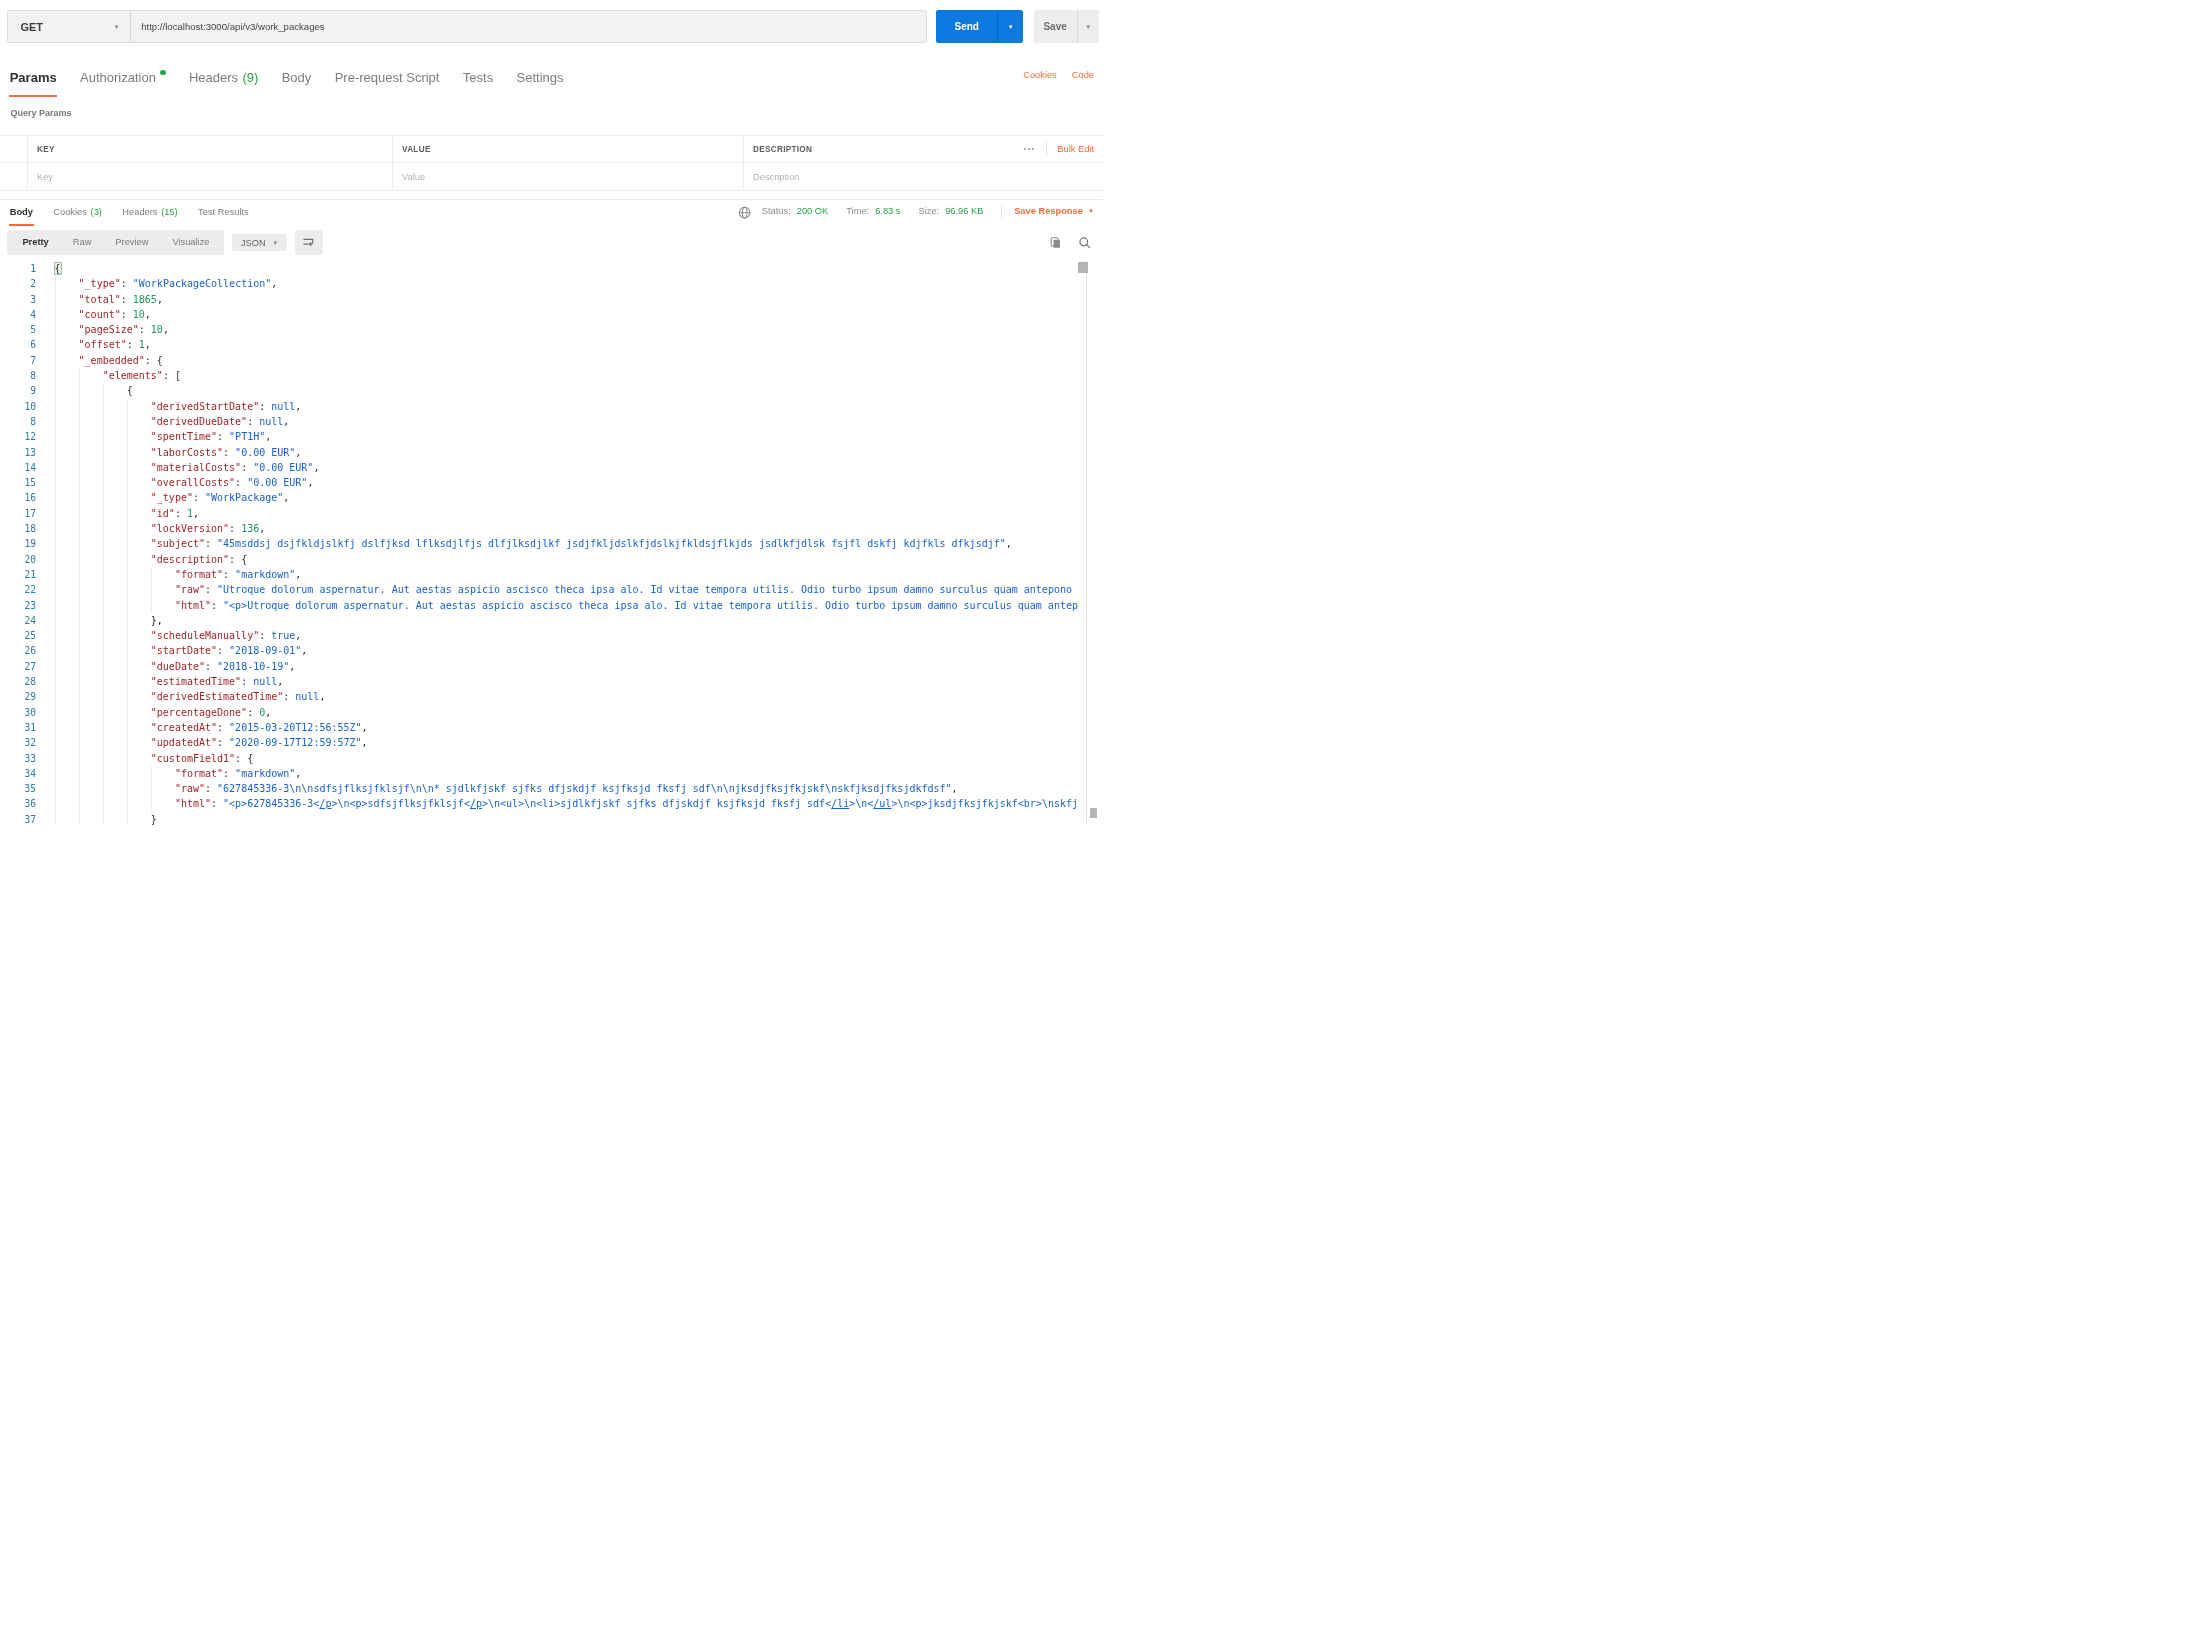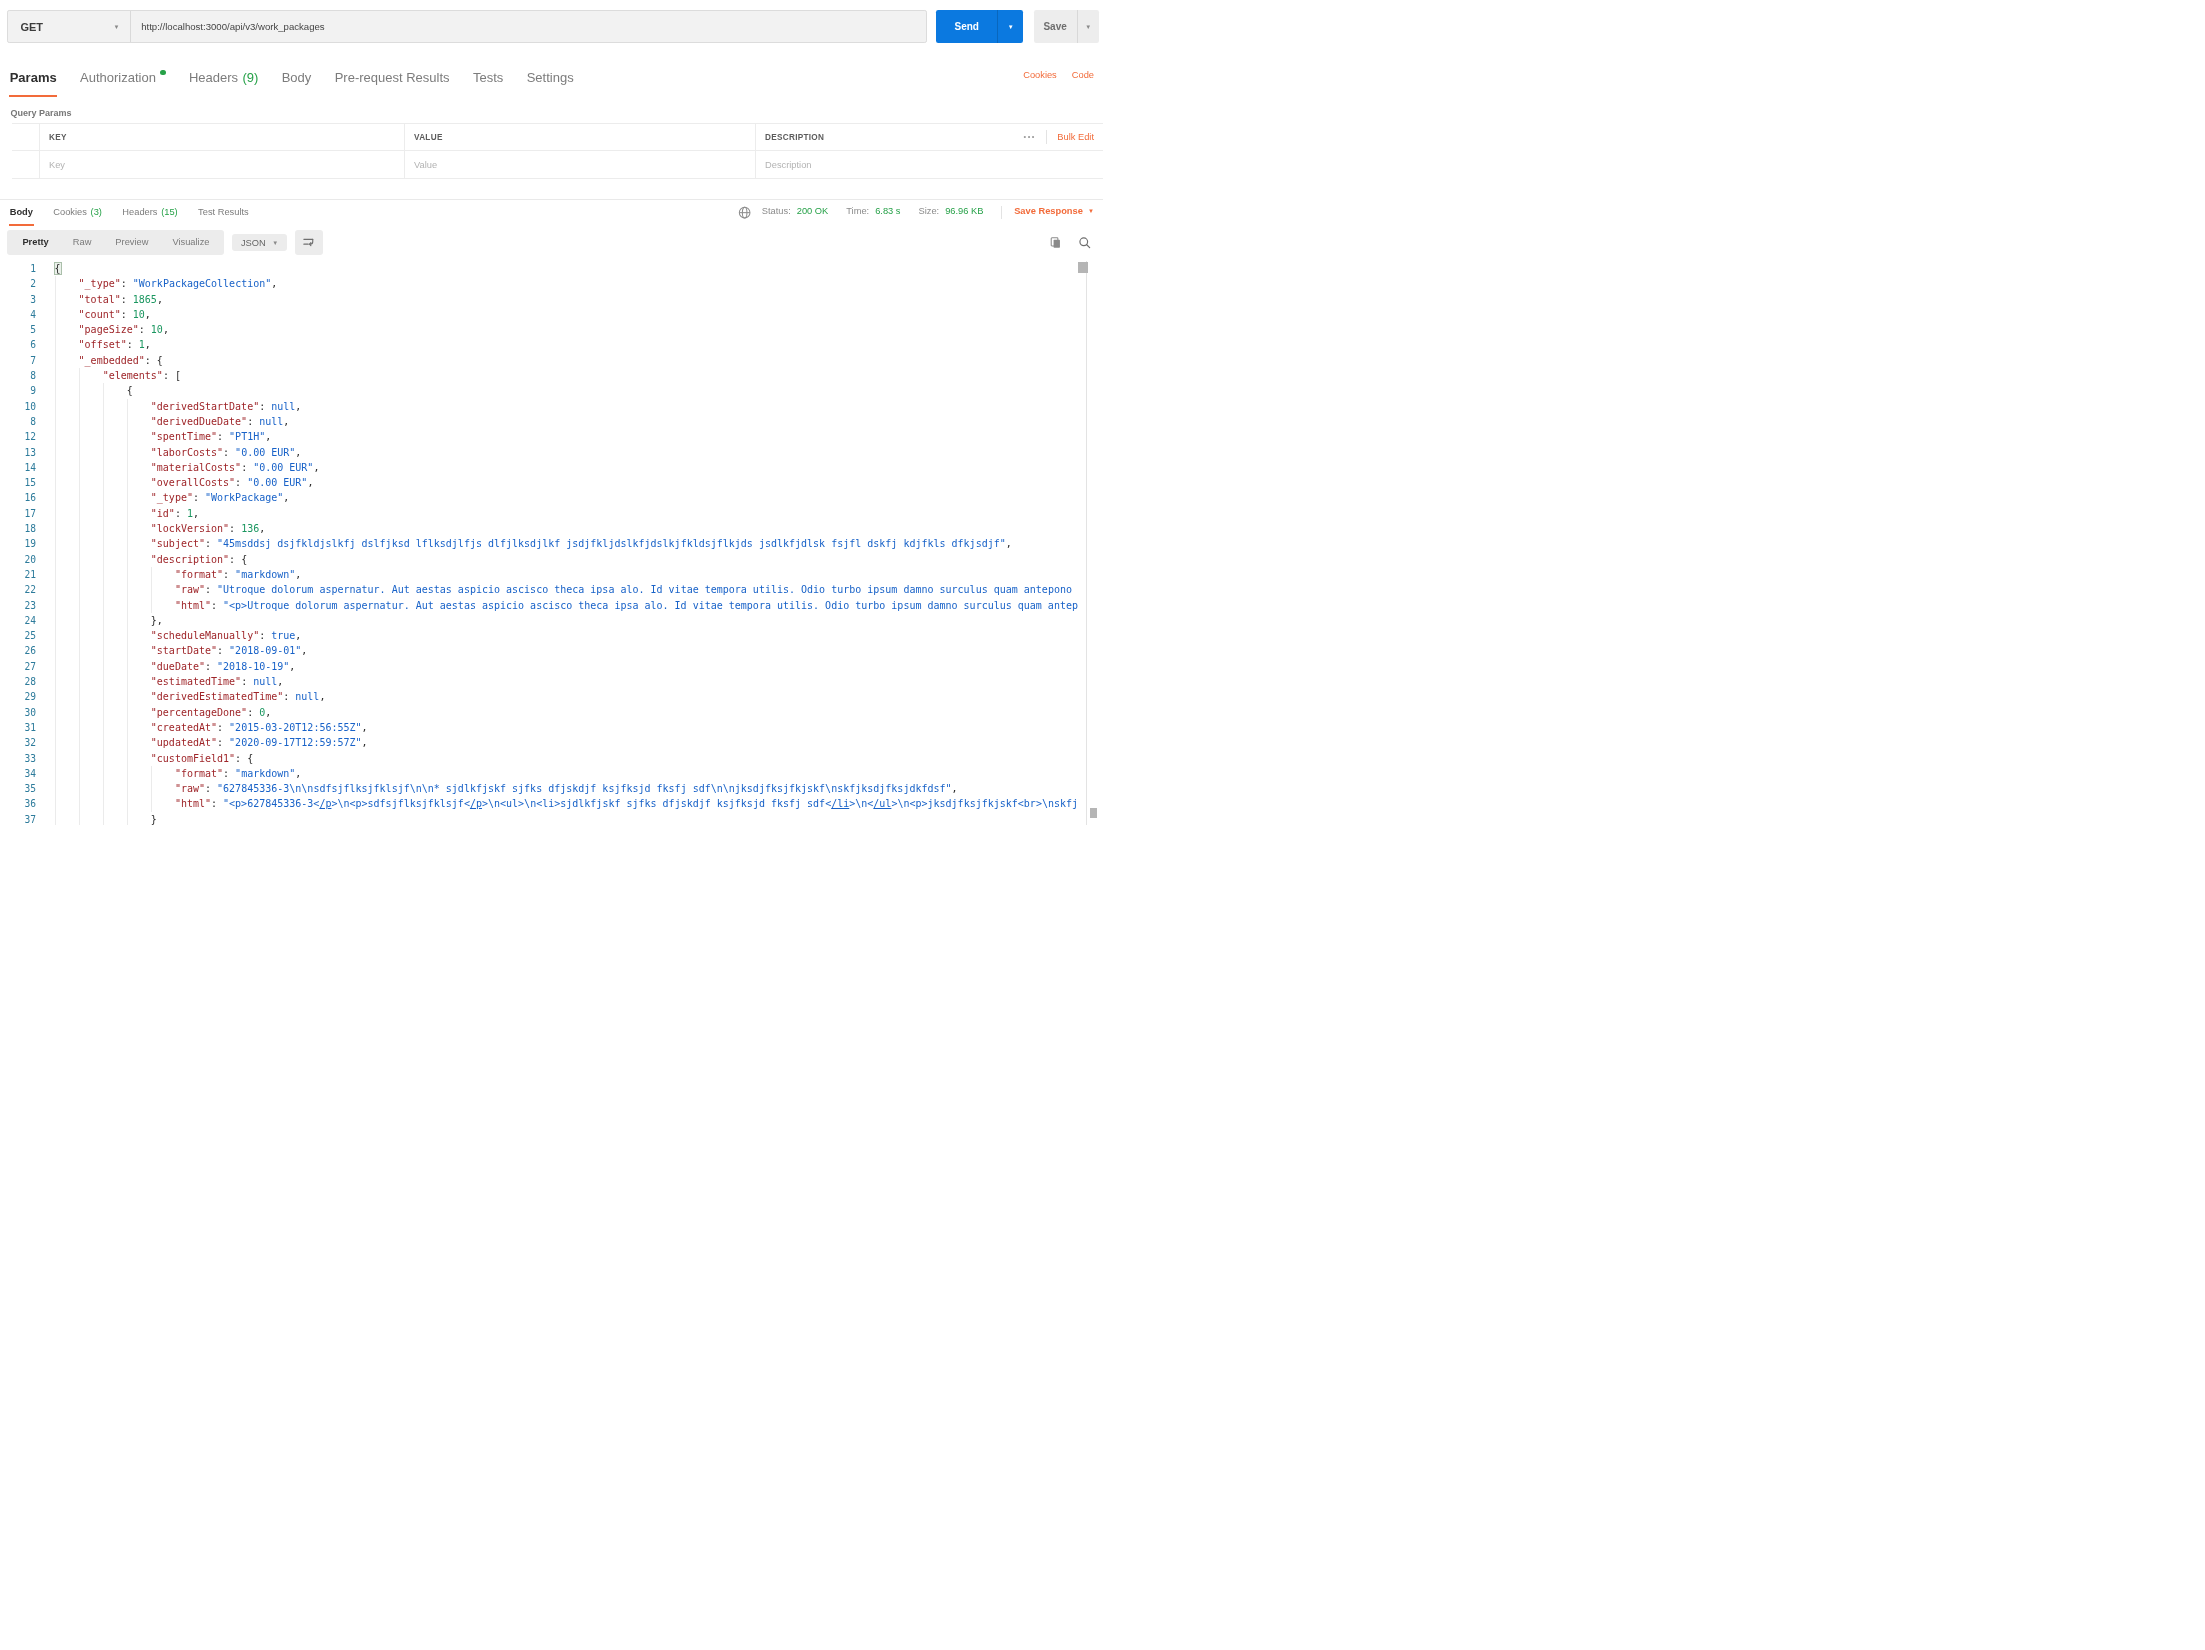--- a/index.html
+++ b/index.html
@@ -27,21 +27,21 @@
   .req-tabs{display:flex;gap:22px;}
   .tab{font-size:13px;color:#7c7c7c;padding:6px 0.7px 9.6px;cursor:pointer;display:flex;align-items:flex-start;gap:4.4px;}
   .tab.active{color:#2f2f2f;font-weight:600;border-bottom:2.2px solid #f26b3a;}
   .dot{width:5.2px;height:5.2px;border-radius:50%;background:#26a148;display:inline-block;}
   .count{color:#26a148;}
   .tabs-right{margin-left:auto;display:flex;gap:15px;padding-top:6px;}
   .link-orange{color:#f26b3a;font-size:9.3px;cursor:pointer;}
 
   
   .qp-label{position:absolute;top:108px;left:10.4px;font-size:9px;font-weight:600;color:#777;}
-  .qp-table{position:absolute;top:123px;left:0;right:0;margin-left:12px;}
+  .qp-table{position:absolute;top:135px;left:0;right:0;}
   .qp-row{display:flex;height:28px;border-bottom:0.7px solid #ececec;box-sizing:border-box;}
   .qp-head{border-top:0.7px solid #ececec;}
   .cell{display:flex;align-items:center;box-sizing:border-box;border-right:0.7px solid #ececec;}
   .c-handle{width:28px;flex:none;border-right:0.7px solid #ececec;}
   .c-key{width:365px;flex:none;padding-left:9px;}
   .c-value{width:351px;flex:none;padding-left:9px;}
   .c-desc{flex:1;padding-left:9px;border-right:none;padding-right:9px;}
   .th{font-size:8.2px;font-weight:700;color:#5c5c5c;letter-spacing:0.3px;}
   .qp-actions{margin-left:auto;display:flex;align-items:center;gap:10.4px;}
   .dots{color:#9b9b9b;font-size:7.4px;letter-spacing:1.5px;cursor:pointer;}
@@ -131,21 +131,21 @@
         <span class="dot"></span>
       </div>
       <div class="tab">
         <span>Headers</span>
         <span class="count">(9)</span>
       </div>
       <div class="tab">
         <span>Body</span>
       </div>
       <div class="tab">
-        <span>Pre-request Results</span>
+        <span>Pre-request Script</span>
       </div>
       <div class="tab">
         <span>Tests</span>
       </div>
       <div class="tab">
         <span>Settings</span>
       </div>
     </div>
     <div class="tabs-right">
       <span class="link-orange">Cookies</span>

